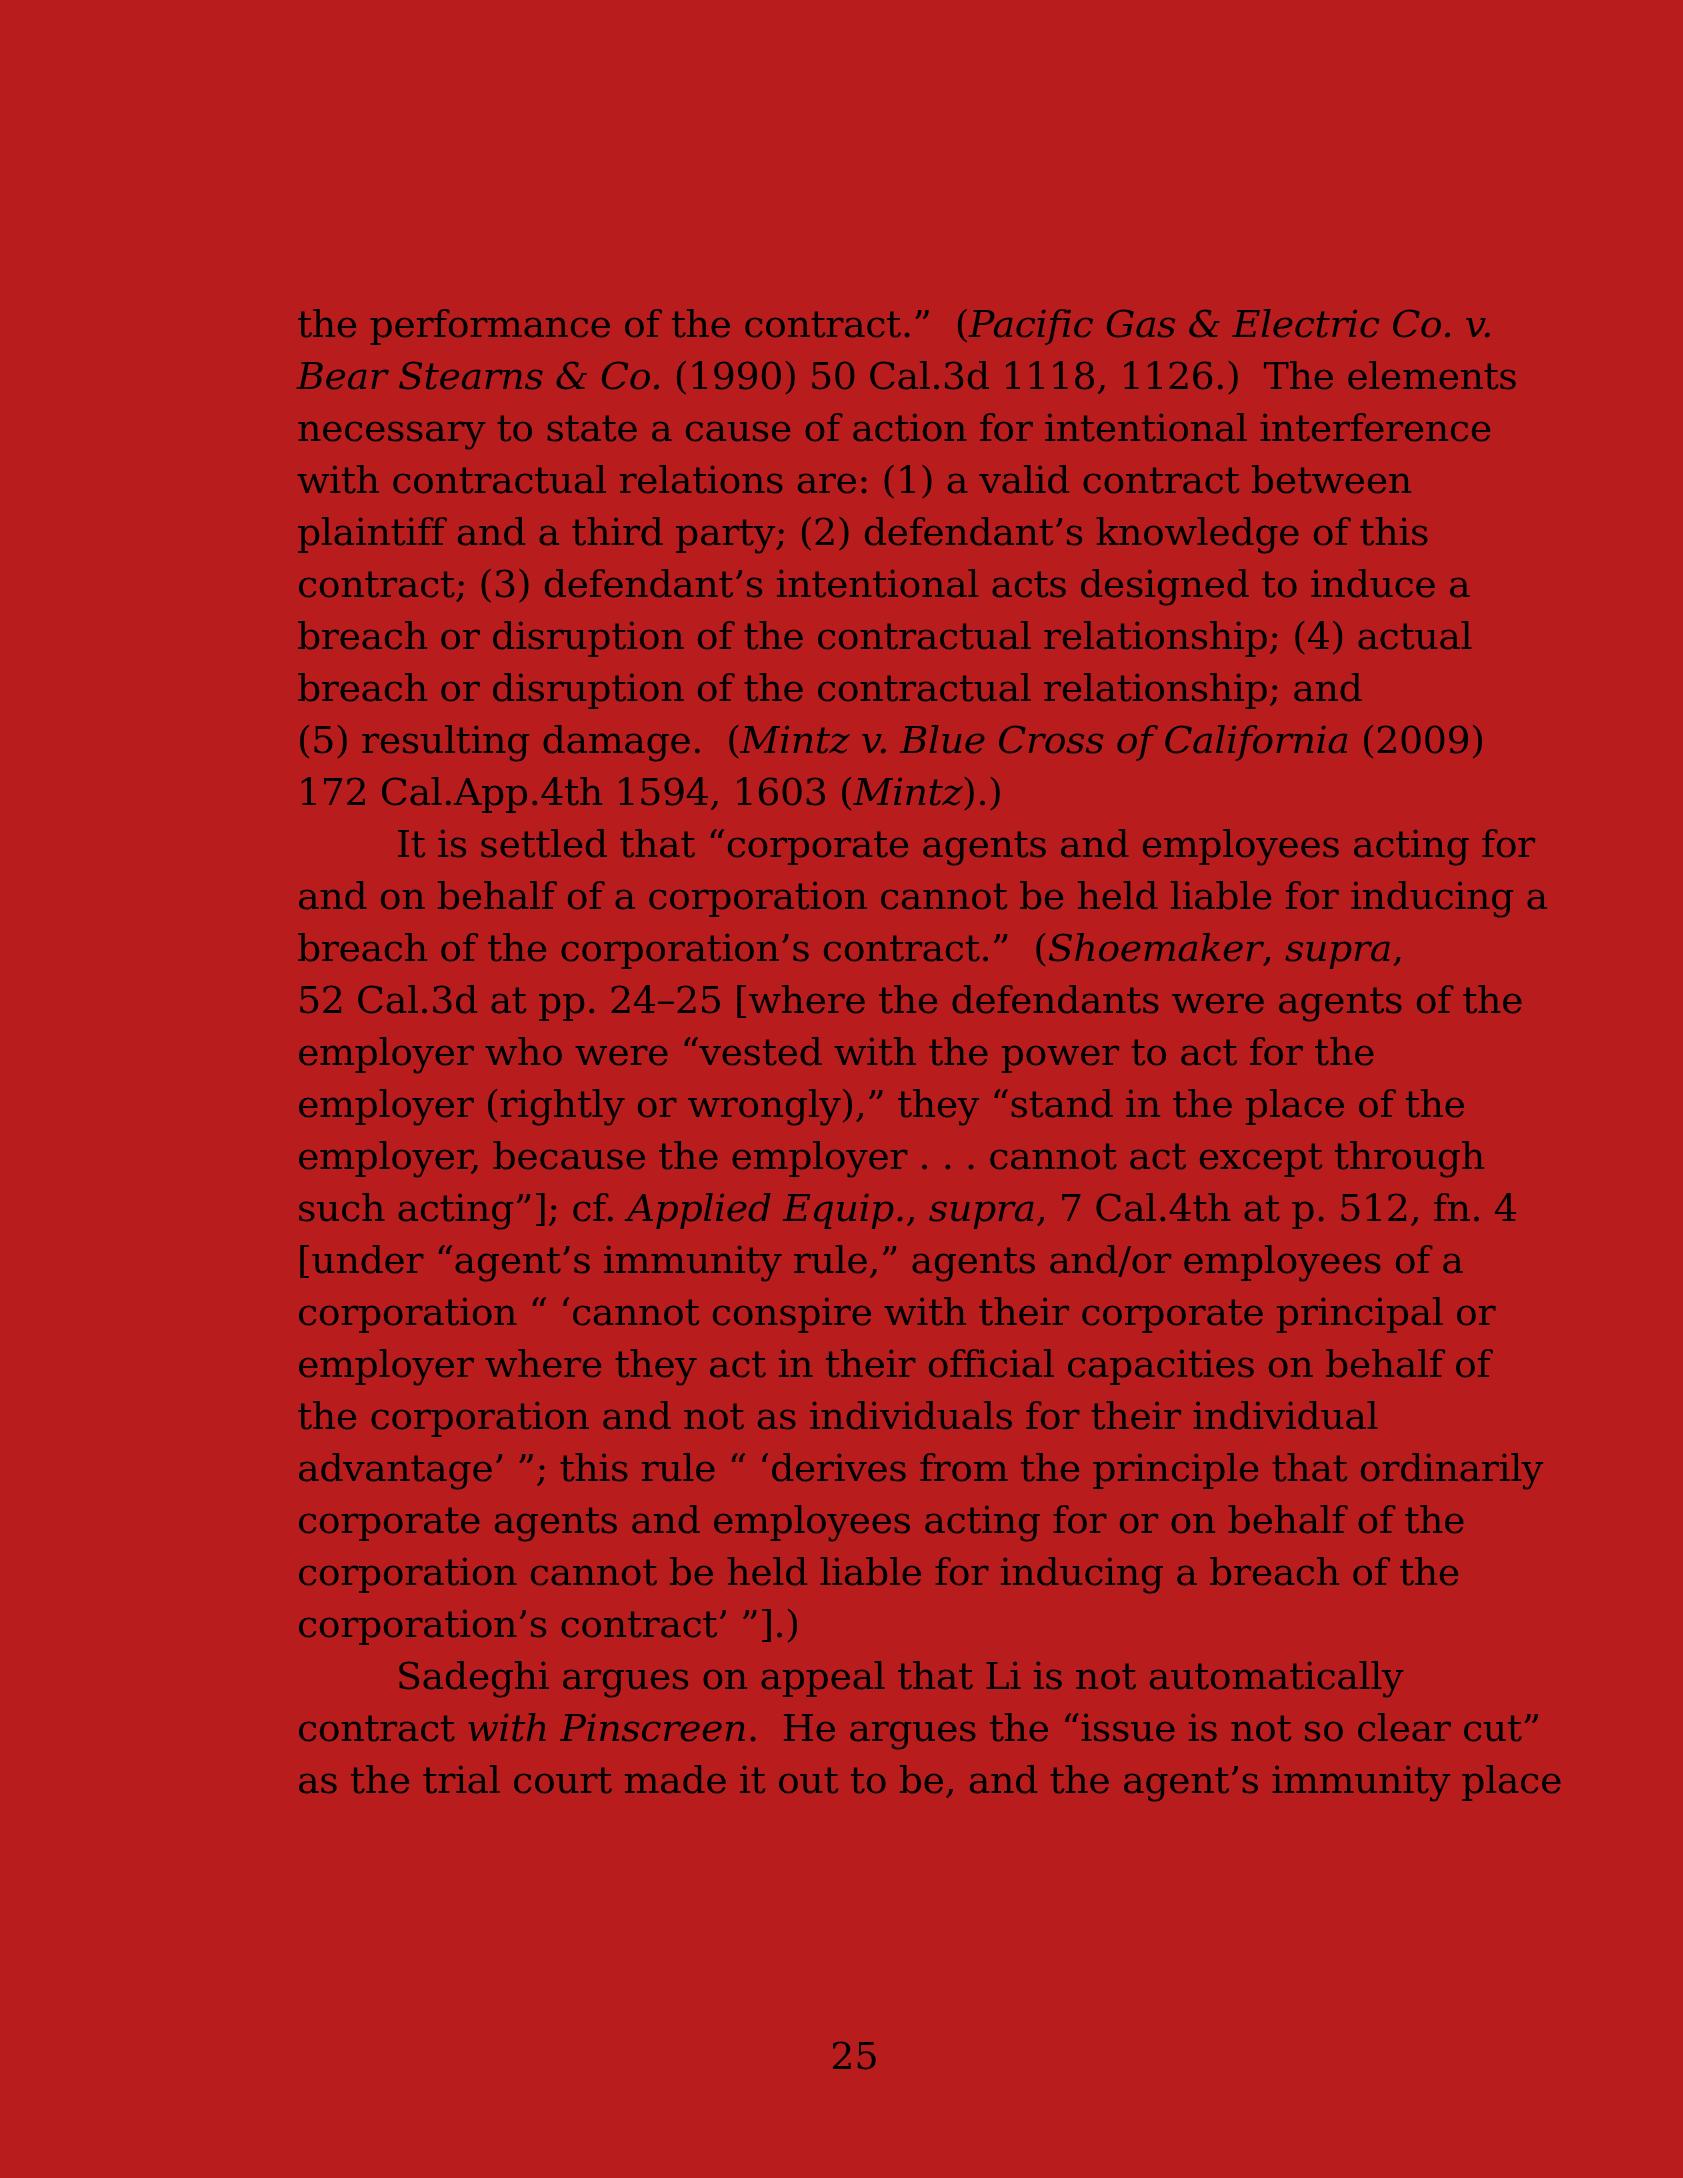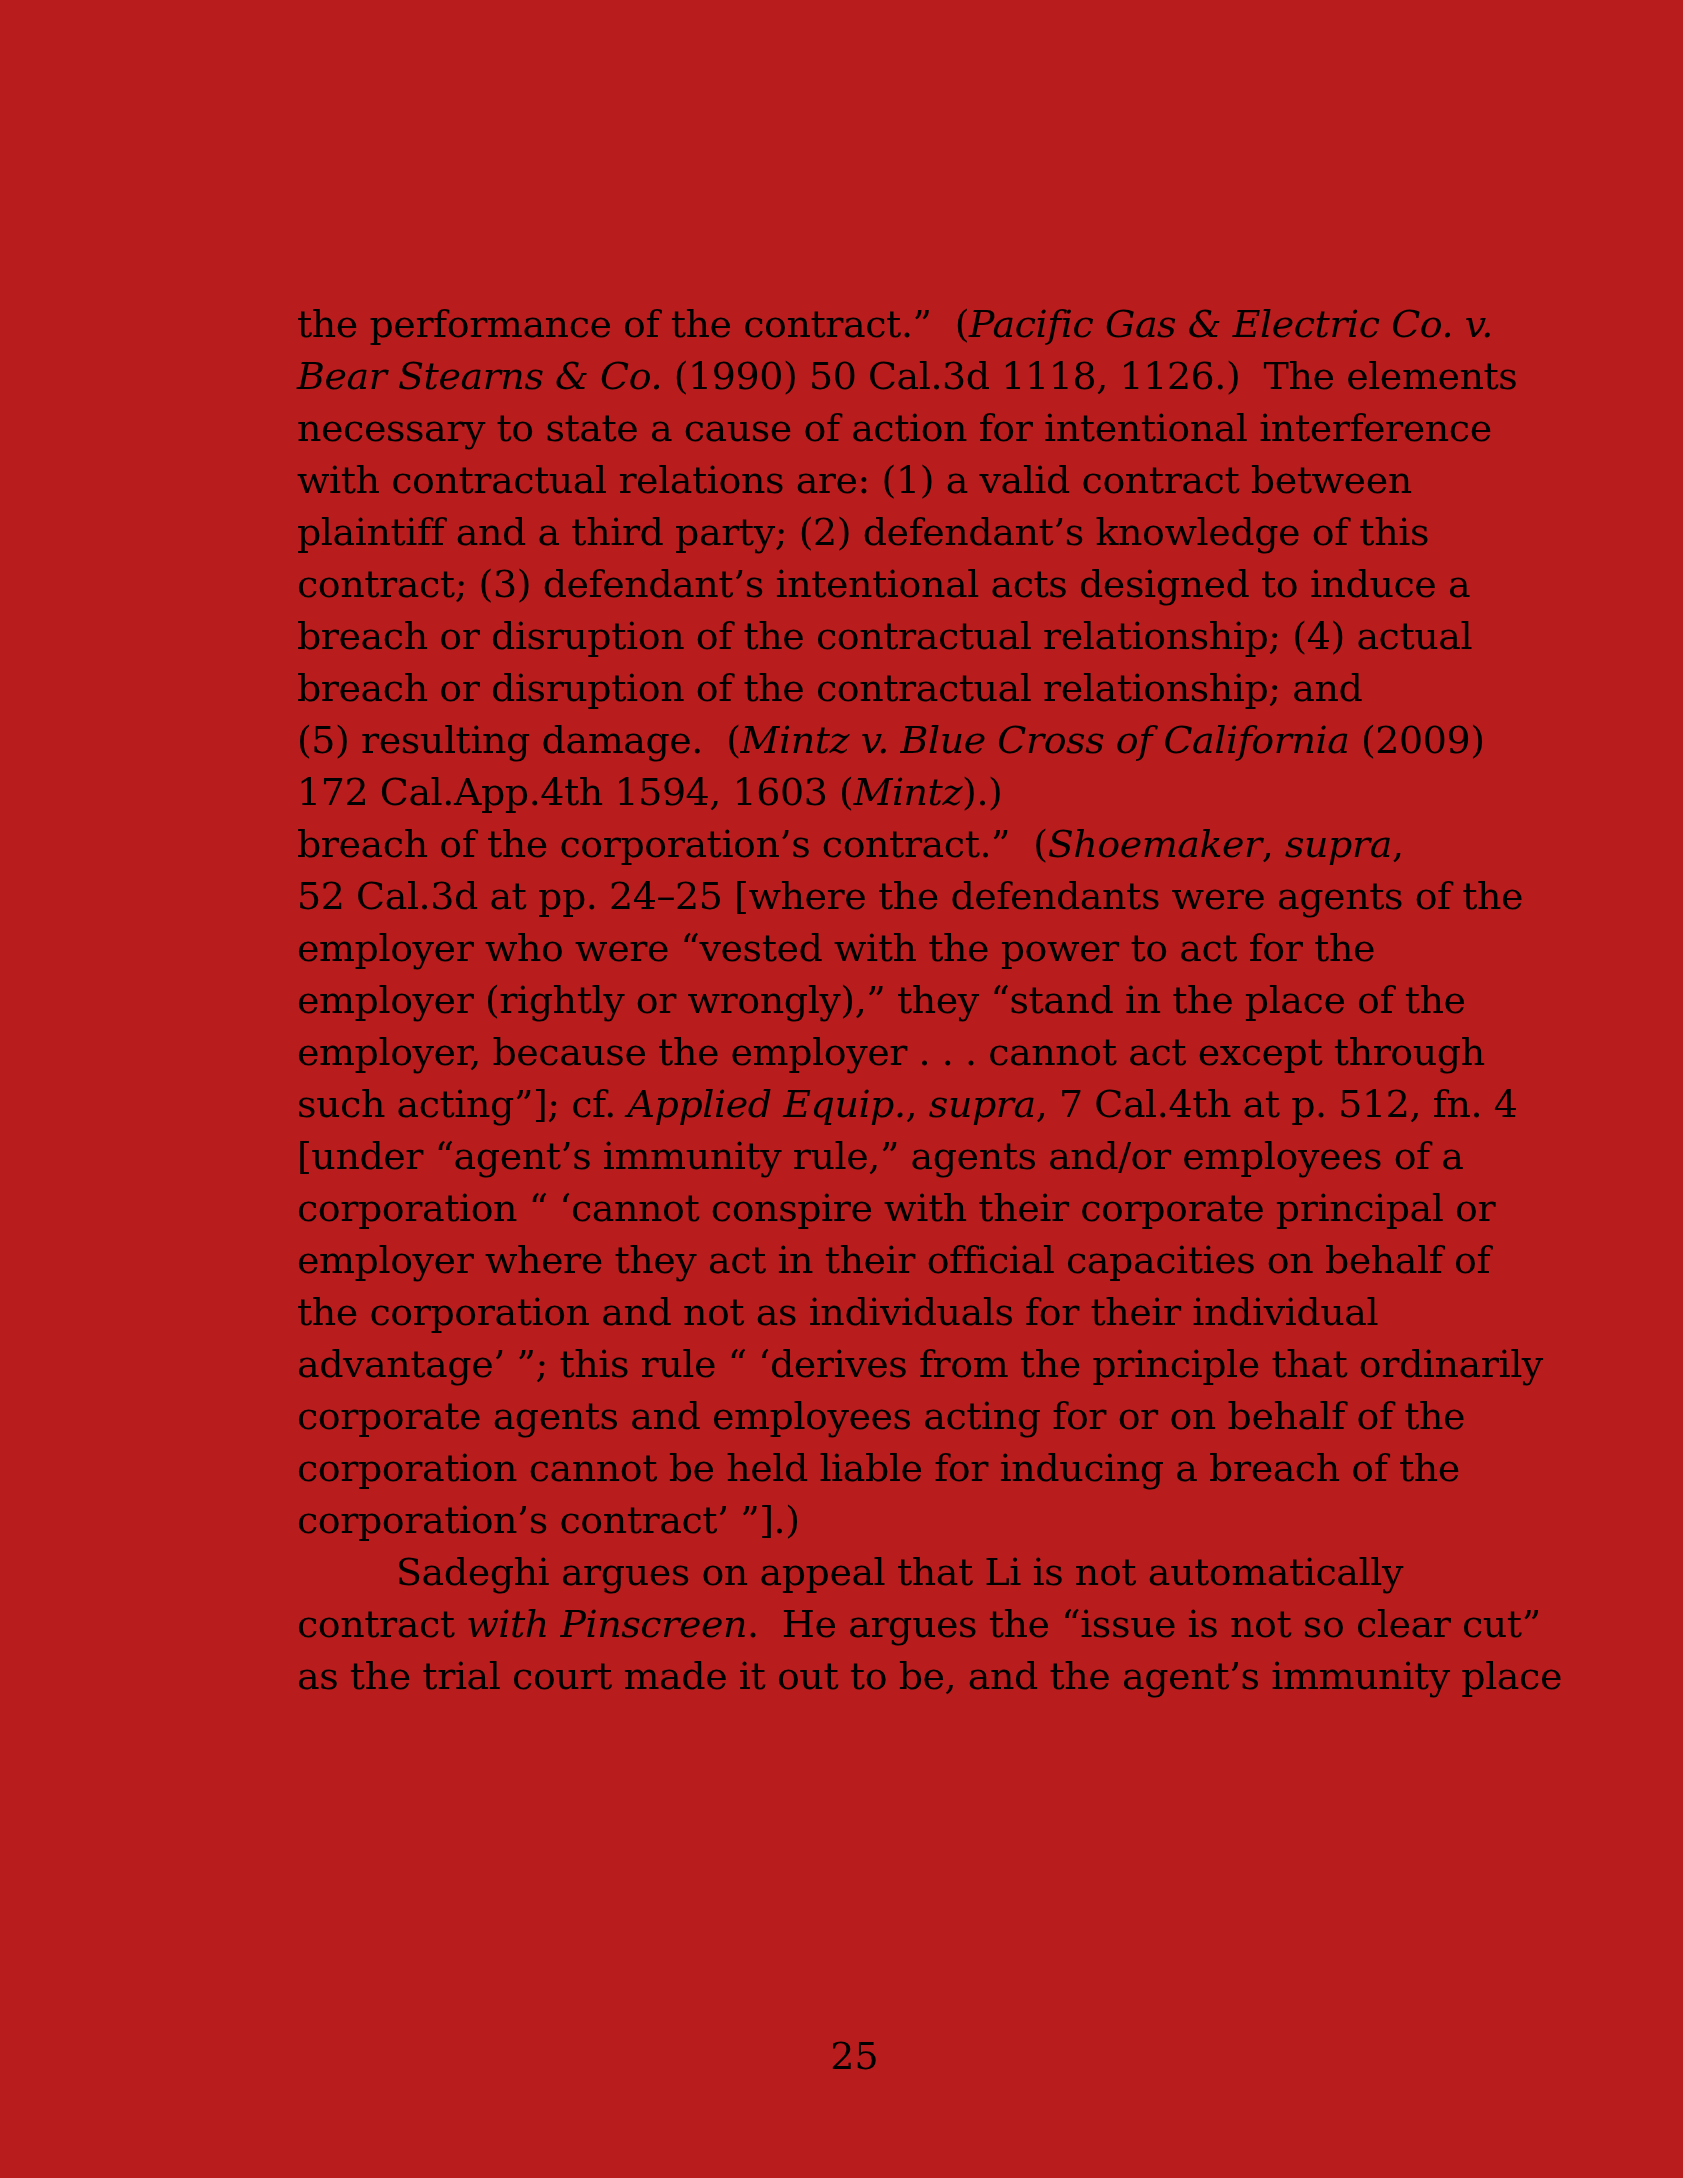--- a/index.html
+++ b/index.html
@@ -53,20 +53,22 @@
       <div class="line"><span>the performance of the contract.”  (</span><span class="it">Pacific Gas &amp; Electric Co. v.</span></div>
       <div class="line"><span class="it">Bear Stearns &amp; Co.</span><span> (1990) 50 Cal.3d 1118, 1126.)  The elements</span></div>
       <div class="line"><span>necessary to state a cause of action for intentional interference</span></div>
       <div class="line"><span>with contractual relations are: (1) a valid contract between</span></div>
       <div class="line"><span>plaintiff and a third party; (2) defendant’s knowledge of this</span></div>
       <div class="line"><span>contract; (3) defendant’s intentional acts designed to induce a</span></div>
       <div class="line"><span>breach or disruption of the contractual relationship; (4) actual</span></div>
       <div class="line"><span>breach or disruption of the contractual relationship; and</span></div>
       <div class="line"><span>(5) resulting damage.  (</span><span class="it">Mintz v. Blue Cross of California</span><span> (2009)</span></div>
       <div class="line"><span>172 Cal.App.4th 1594, 1603 (</span><span class="it">Mintz</span><span>).)</span></div>
+      <div class="line indented"><span>It is settled that “corporate agents and employees acting for</span></div>
+      <div class="line"><span>and on behalf of a corporation cannot be held liable for inducing a</span></div>
       <div class="line"><span>breach of the corporation’s contract.”  (</span><span class="it">Shoemaker</span><span>, </span><span class="it">supra</span><span>,</span></div>
       <div class="line"><span>52 Cal.3d at pp. 24–25 [where the defendants were agents of the</span></div>
       <div class="line"><span>employer who were “vested with the power to act for the</span></div>
       <div class="line"><span>employer (rightly or wrongly),” they “stand in the place of the</span></div>
       <div class="line"><span>employer, because the employer . . . cannot act except through</span></div>
       <div class="line"><span>such acting”]; cf. </span><span class="it">Applied Equip.</span><span>, </span><span class="it">supra</span><span>, 7 Cal.4th at p. 512, fn. 4</span></div>
       <div class="line"><span>[under “agent’s immunity rule,” agents and/or employees of a</span></div>
       <div class="line"><span>corporation “ ‘cannot conspire with their corporate principal or</span></div>
       <div class="line"><span>employer where they act in their official capacities on behalf of</span></div>
       <div class="line"><span>the corporation and not as individuals for their individual</span></div>

